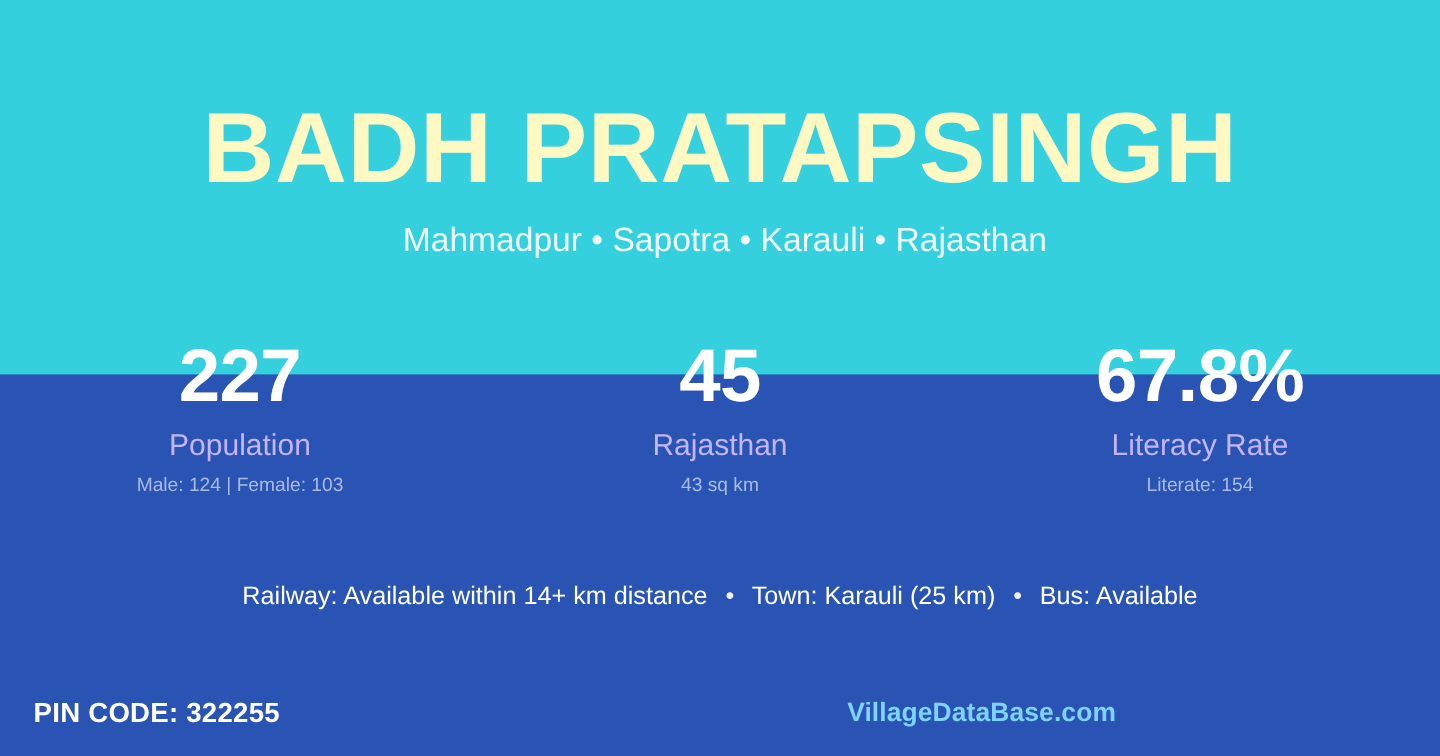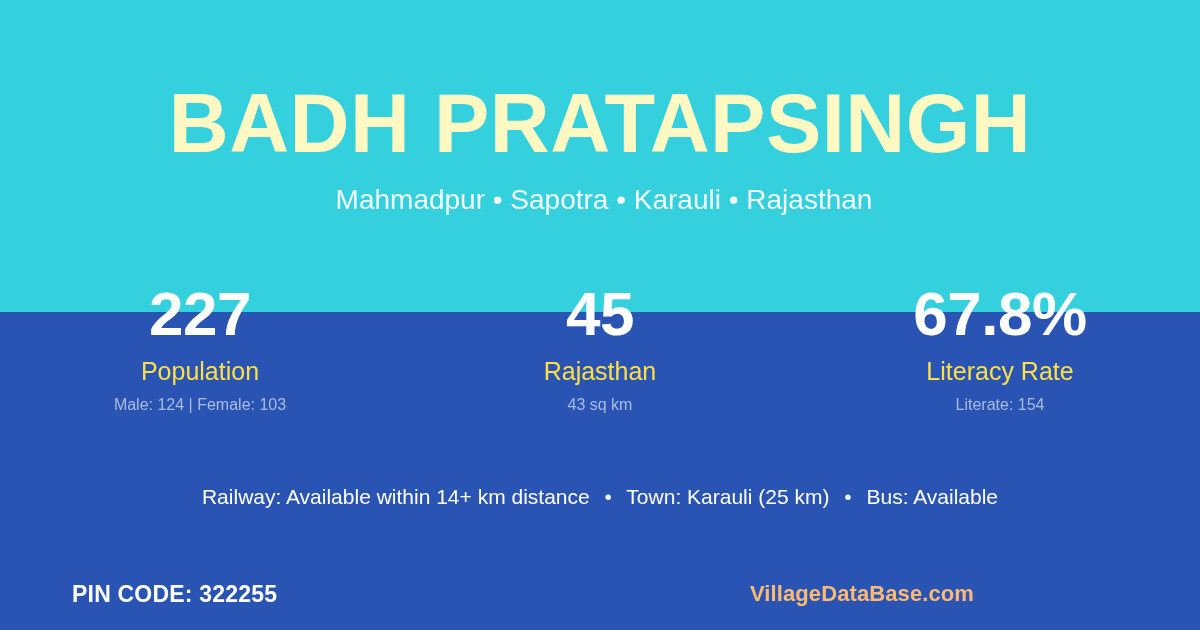--- a/index.html
+++ b/index.html
@@ -80,21 +80,21 @@
   .stat-value {
     color: #ffffff;
     font-size: 62px;
     font-weight: 700;
     line-height: 1.08;
     letter-spacing: -0.5px;
   }
 
   .stat-label {
     margin-top: 10px;
-    color: #fde047;
+    color: #c4b5fd;
     font-size: 25px;
     font-weight: 400;
     line-height: 1.1;
   }
 
   .stat-sub {
     margin-top: 11px;
     color: #a9bbe2;
     font-size: 16px;
     font-weight: 400;
@@ -124,34 +124,33 @@
   .footer {
     position: absolute;
     left: 0;
     bottom: 0;
     width: 958px;
     height: 72px;
     display: flex;
     align-items: center;
     justify-content: space-between;
     padding: 0 28px;
-    margin-left: 44px;
   }
 
   .pin-code {
     color: #ffffff;
     font-size: 23px;
     font-weight: 700;
     letter-spacing: 0.2px;
     line-height: 1;
     white-space: nowrap;
   }
 
   .brand {
-    color: #fdba74;
+    color: #7dd3fc;
     font-size: 22px;
     font-weight: 700;
     letter-spacing: 0.1px;
     line-height: 1;
     white-space: nowrap;
     text-align: right;
   }
 </style>
 </head>
 <body>

